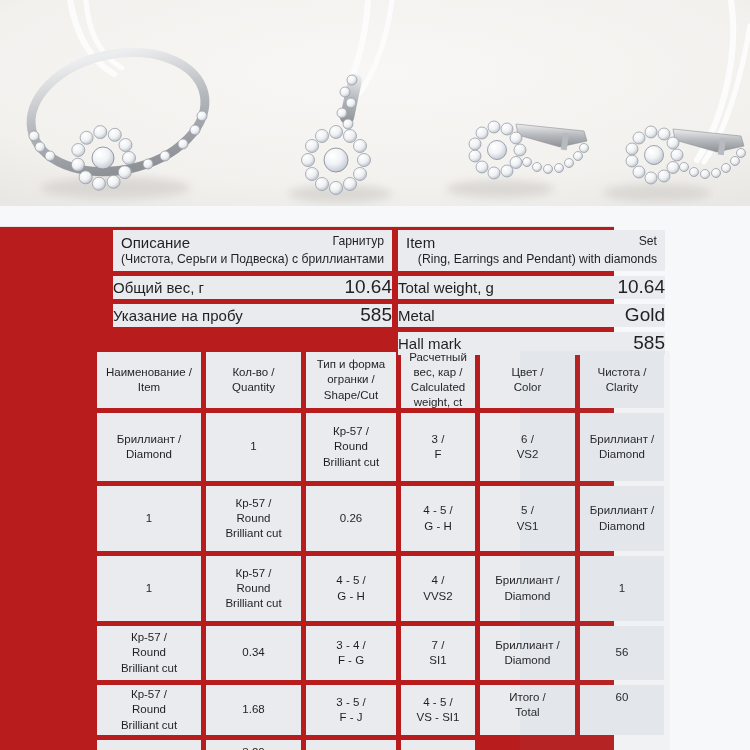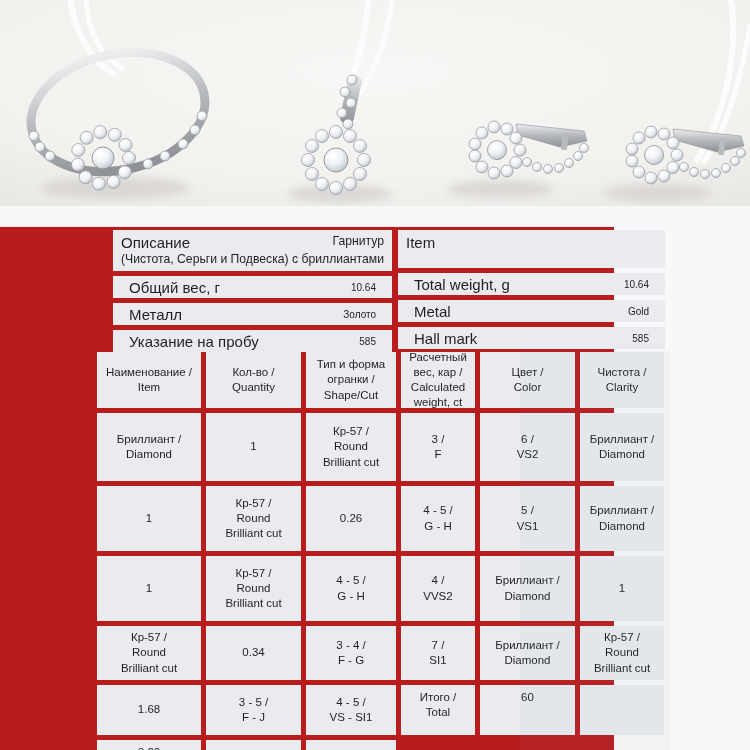--- a/index.html
+++ b/index.html
@@ -8,25 +8,25 @@
   
   .photo{position:absolute;top:0;left:0;width:750px;height:206px;}
   .photo svg{display:block;}
   
   .doc{position:absolute;top:206px;left:0;width:614px;height:544px;background:#b91c1c;
        border-top:1px solid #e6e5e2;margin-top:20px;}
   .info-block{position:absolute;top:3px;display:flex;flex-direction:column;gap:5px;}
   .info-block.ru{left:113px;width:279px;}
   .info-block.en{left:398px;width:267px;}
   .info-row{background:#e9ebee;box-sizing:border-box;display:flex;justify-content:space-between;
-            align-items:center;min-height:22px;padding:1px 16px;}
+            align-items:center;min-height:22px;padding:1px 0;}
   .info-row.tall{display:block;position:relative;min-height:38px;padding:3px 8px;}
   .info-label{font-size:15px;white-space:nowrap;}
   .tall .info-label{position:absolute;left:8px;top:4px;}
-  .info-value{font-size:10px;text-align:right;white-space:pre-line;flex:1;margin-left:6px;line-height:1.1;}
+  .info-value{font-size:19px;text-align:right;white-space:pre-line;flex:1;margin-left:6px;line-height:1.1;}
   .tall .info-value{display:block;width:100%;margin:0;font-size:12.2px;line-height:1.45;}
   
   .stones{position:absolute;top:125px;left:97px;display:grid;
           grid-template-columns:104px 95px 90px 74px 95px 84px;
           grid-template-rows:56px 68px 65px 65px 54px 50px 64px;gap:5px;}
   .cell{background:#e9ebee;display:flex;align-items:center;justify-content:center;
         text-align:center;font-size:11.5px;line-height:1.32;white-space:pre-line;}
   .cell.top{align-items:flex-start;padding-top:5px;}
   
   .scan-band{position:absolute;left:520px;top:124px;width:150px;height:420px;
@@ -177,32 +177,30 @@
       <div class="info-row tall">
         <span class="info-label">Описание</span>
         <span class="info-value">Гарнитур
 (Чистота, Серьги и Подвеска) с бриллиантами</span>
       </div>
       <div class="info-row">
         <span class="info-label">Общий вес, г</span>
         <span class="info-value">10.64</span>
       </div>
       <div class="info-row">
-        <span class="info-label">Металл</span>
-        <span class="info-value">Золото</span>
-      </div>
-      <div class="info-row">
         <span class="info-label">Указание на пробу</span>
         <span class="info-value">585</span>
       </div>
     </div>
 
     <div class="info-block en">
       <div class="info-row tall">
         <span class="info-label">Item</span>
+        <span class="info-value">Set
+(Ring, Earrings and Pendant) with diamonds</span>
       </div>
       <div class="info-row">
         <span class="info-label">Total weight, g</span>
         <span class="info-value">10.64</span>
       </div>
       <div class="info-row">
         <span class="info-label">Metal</span>
         <span class="info-value">Gold</span>
       </div>
       <div class="info-row">
@@ -270,20 +268,21 @@
 Round
 Brilliant cut</div>
       <div class="cell">0.34</div>
       <div class="cell">3 - 4 /
 F - G</div>
       <div class="cell">7 /
 SI1</div>
 
       <div class="cell">Бриллиант /
 Diamond</div>
+      <div class="cell">56</div>
       <div class="cell">Кр-57 /
 Round
 Brilliant cut</div>
       <div class="cell">1.68</div>
       <div class="cell">3 - 5 /
 F - J</div>
       <div class="cell">4 - 5 /
 VS - SI1</div>
 
       <div class="cell top">Итого /

